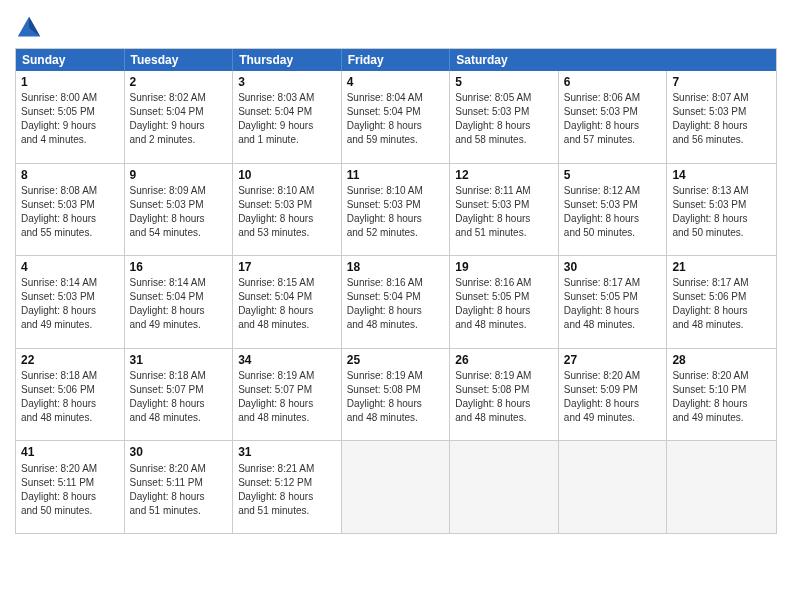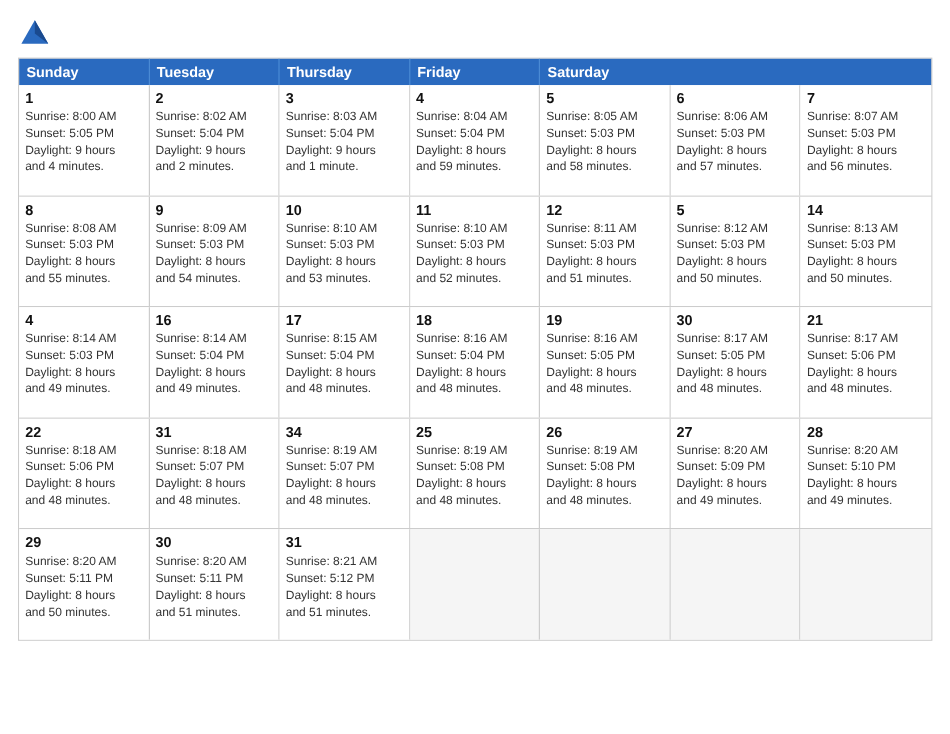--- a/index.html
+++ b/index.html
@@ -261,21 +261,21 @@
             <span class="day-num">27</span>
             <div class="cell-text">Sunrise: 8:20 AM<br>Sunset: 5:09 PM<br>Daylight: 8 hours<br>and 49 minutes.</div>
           </div>
           <div class="cal-cell">
             <span class="day-num">28</span>
             <div class="cell-text">Sunrise: 8:20 AM<br>Sunset: 5:10 PM<br>Daylight: 8 hours<br>and 49 minutes.</div>
           </div>
         </div>
         <div class="cal-row">
           <div class="cal-cell">
-            <span class="day-num">29</span>
+            <span class="day-num">41</span>
             <div class="cell-text">Sunrise: 8:20 AM<br>Sunset: 5:11 PM<br>Daylight: 8 hours<br>and 50 minutes.</div>
           </div>
           <div class="cal-cell">
             <span class="day-num">30</span>
             <div class="cell-text">Sunrise: 8:20 AM<br>Sunset: 5:11 PM<br>Daylight: 8 hours<br>and 51 minutes.</div>
           </div>
           <div class="cal-cell">
             <span class="day-num">31</span>
             <div class="cell-text">Sunrise: 8:21 AM<br>Sunset: 5:12 PM<br>Daylight: 8 hours<br>and 51 minutes.</div>
           </div>

